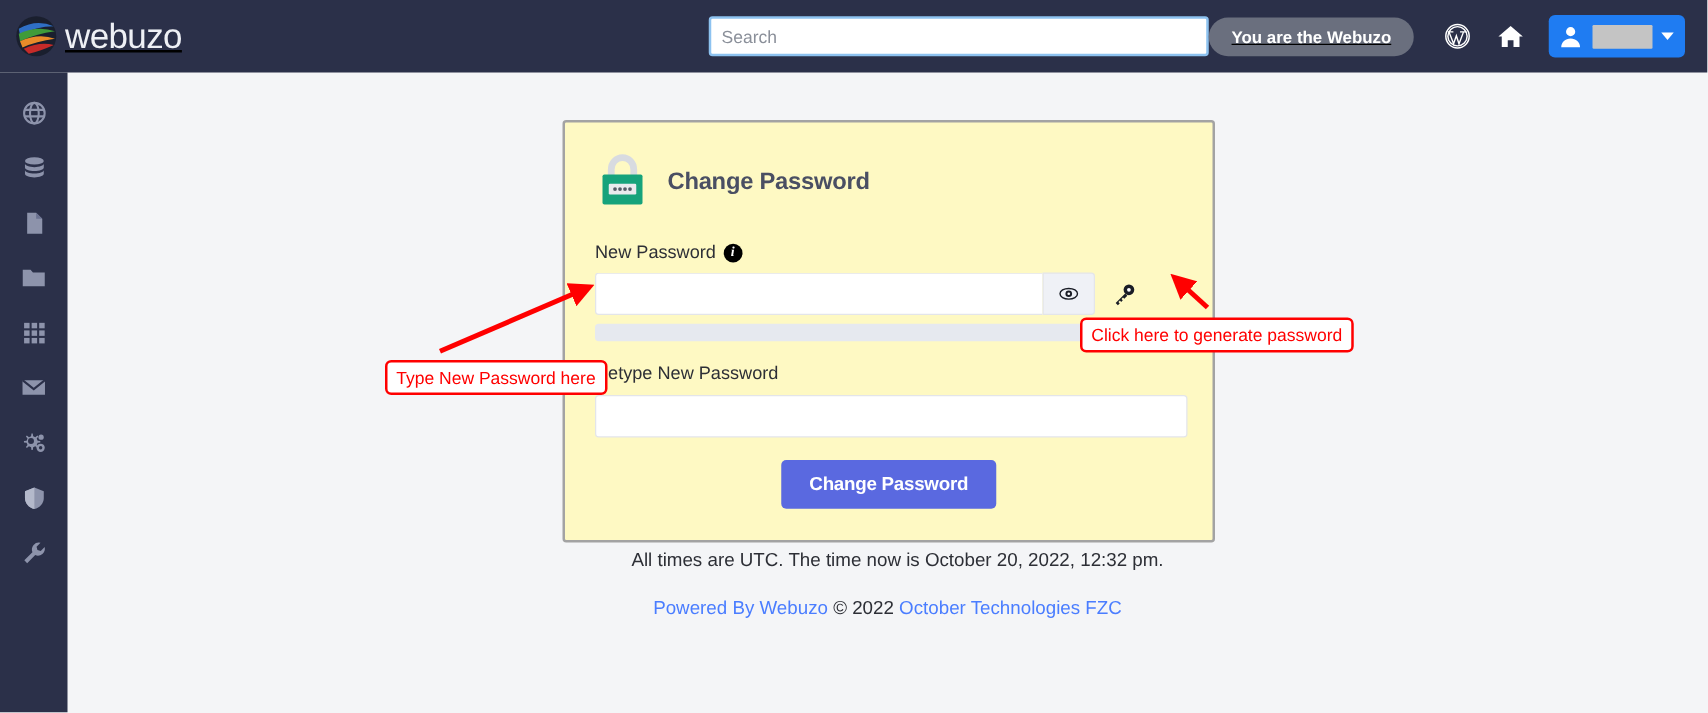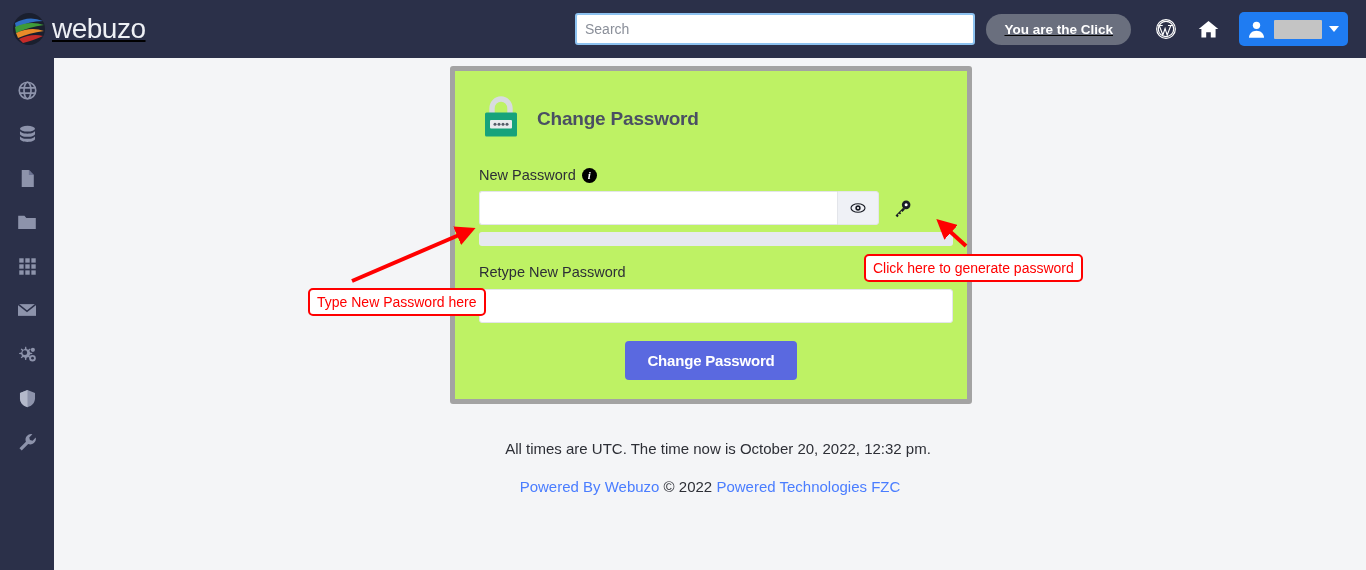--- a/index.html
+++ b/index.html
@@ -89,24 +89,24 @@
 
   
   .content {
     position: absolute; top: 58px; left: 54px;
     width: 1312px; height: 512px;
     background: #f4f5f7;
   }
 
   .card {
     position: absolute;
-    left: 396px; top: 8px;
+    left: 396px; top: 38px;
     width: 522px; height: 338px;
-    background: #bef264;
-    border: 5px solid #a3a3a3;
+    background: #fef9c3;
+    border: 2px solid #a3a3a3;
     border-radius: 3px;
   }
   .card-head { display: flex; align-items: center; padding: 22px 0 0 24px; }
   .lock-icon { width: 44px; height: 52px; position: relative; flex: none; }
   .card-title {
     font-size: 19px; font-weight: bold; color: #4a4f63;
     margin-left: 14px; letter-spacing: -0.2px;
   }
 
   .field-label {
@@ -219,21 +219,21 @@
         </svg>
       </span>
       <span class="brand-name">webuzo</span>
     </div>
 
     <div class="search-wrap">
       <input class="search-input" type="text" placeholder="Search" style="">
     </div>
 
     <div class="header-right">
-      <div class="admin-badge">You are the Click</div>
+      <div class="admin-badge">You are the Webuzo</div>
 
       <div class="hdr-icon wp">
         <svg viewBox="0 0 24 24" width="22" height="22" fill="none" stroke="#ffffff" stroke-width="1.3">
           <circle cx="12" cy="12" r="10.2"></circle>
           <circle cx="12" cy="12" r="8.4"></circle>
           <path d="M4.6 8.2 L8.6 18.6 L11 11.5 L13.3 18.6 L17.2 8.4" stroke-width="1.2"></path>
           <path d="M3.6 8.2 H8.4 M14.2 8.2 H19.8" stroke-width="1.1"></path>
         </svg>
       </div>
 
@@ -379,21 +379,21 @@
       <input class="pw-input2" type="text" value="" style="">
 
       <div class="submit-wrap">
         <button class="submit-btn">Change Password</button>
       </div>
     </div>
 
     <div class="footer-time">All times are UTC. The time now is October 20, 2022, 12:32 pm.</div>
 
     <div class="footer-credit">
-      <a href="#">Powered By Webuzo</a><span> © 2022 </span><a href="#">Powered Technologies FZC</a>
+      <a href="#">Powered By Webuzo</a><span> © 2022 </span><a href="#">October Technologies FZC</a>
     </div>
   </div>
 
   <svg class="anno-arrow" style="left:0; top:0; width:1366px; height:570px;">
     <defs>
       <marker id="ah" markerWidth="5" markerHeight="5" refX="2.4" refY="2.5" orient="auto">
         <path d="M0,0 L5,2.5 L0,5 Z" fill="#ff0000"></path>
       </marker>
     </defs>
     <line x1="352" y1="281" x2="466" y2="232" stroke="#ff0000" stroke-width="4" marker-end="url(#ah)"></line>

